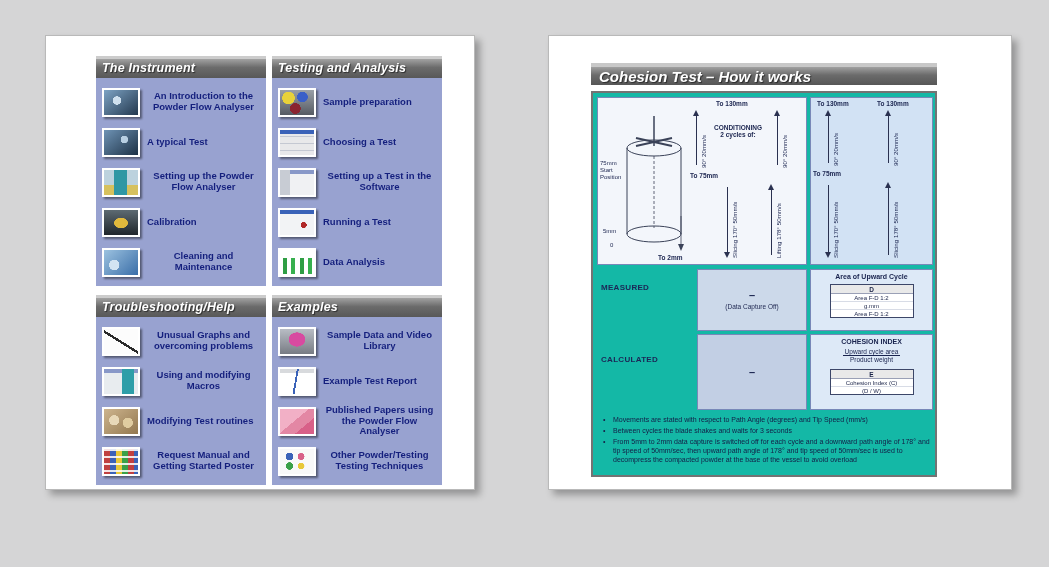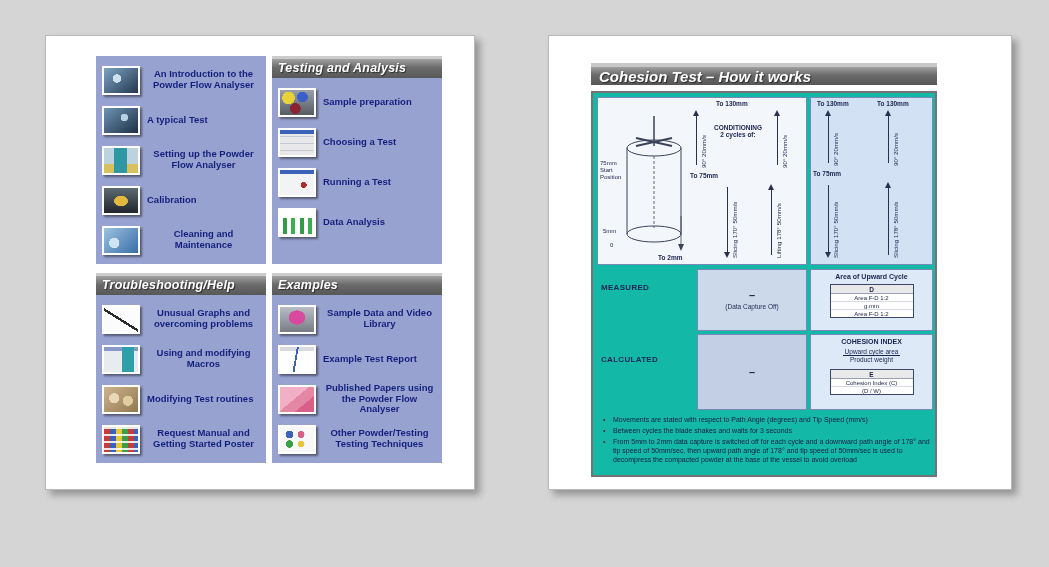--- a/index.html
+++ b/index.html
@@ -129,20 +129,21 @@
   .note{display:flex;gap:4px;font-size:7px;color:#141d46;line-height:1.3;margin-bottom:2px;}
   .note .bullet{flex:0 0 6px;}
 </style>
 </head>
 <body>
 
 <div class="page" id="left-page">
   <div class="sections-grid">
 
     <div class="section">
+      <div class="section-header">The Instrument</div>
       <div class="section-list">
         <div class="item">
           <span class="thumb t-intro"></span>
           <span class="item-label">An Introduction to the Powder Flow Analyser</span>
         </div>
         <div class="item">
           <span class="thumb t-typical"></span>
           <span class="item-label">A typical Test</span>
         </div>
         <div class="item">
@@ -163,20 +164,24 @@
     <div class="section">
       <div class="section-header">Testing and Analysis</div>
       <div class="section-list">
         <div class="item">
           <span class="thumb t-sampleprep"></span>
           <span class="item-label">Sample preparation</span>
         </div>
         <div class="item">
           <span class="thumb t-choosing"></span>
           <span class="item-label">Choosing a Test</span>
+        </div>
+        <div class="item">
+          <span class="thumb t-setupsw"></span>
+          <span class="item-label">Setting up a Test in the Software</span>
         </div>
         <div class="item">
           <span class="thumb t-running"></span>
           <span class="item-label">Running a Test</span>
         </div>
         <div class="item">
           <span class="thumb t-dataanalysis"></span>
           <span class="item-label">Data Analysis</span>
         </div>
       </div>

